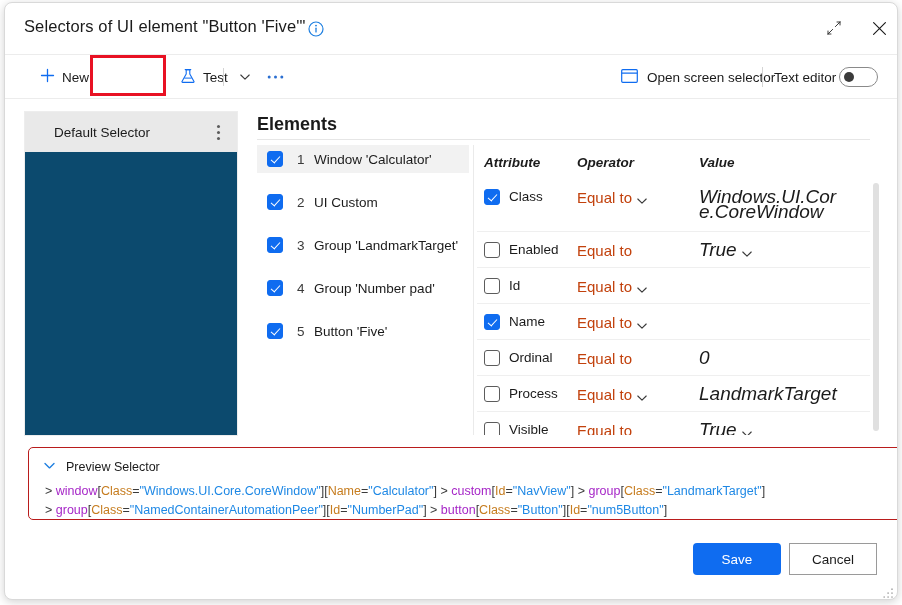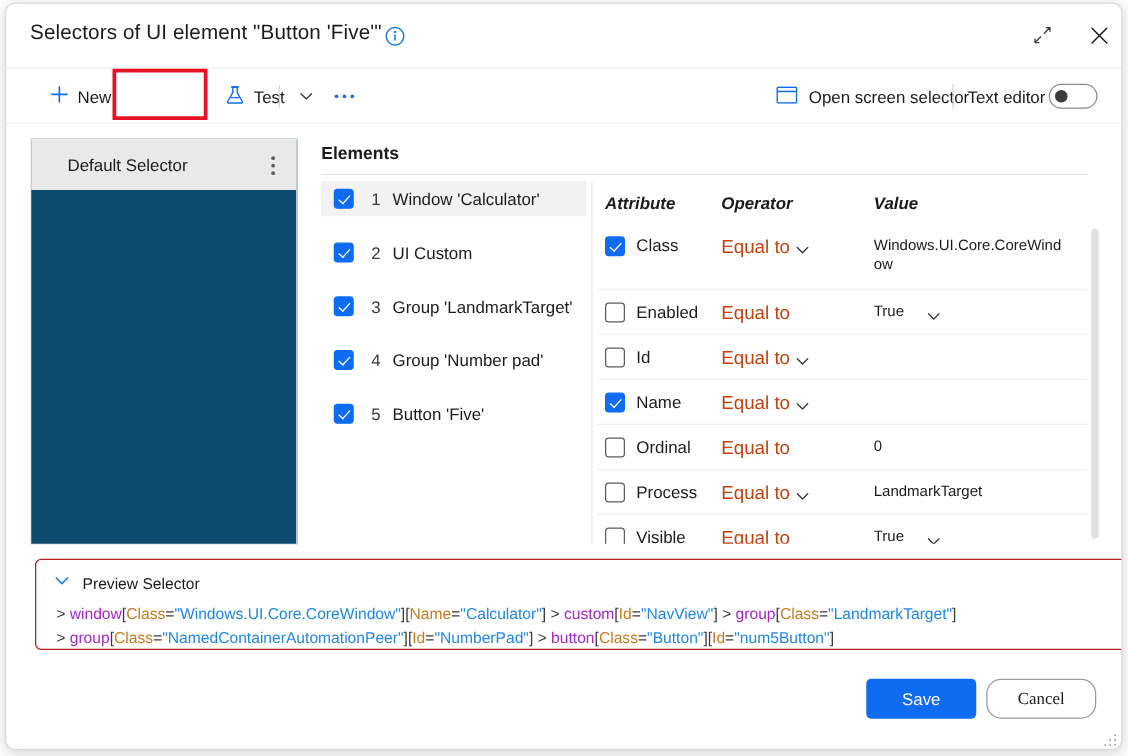--- a/index.html
+++ b/index.html
@@ -221,21 +221,21 @@
     height: 3px;
     background: #5c5c5c;
     border-radius: 50%;
   }
 
   
   #elements-heading {
     position: absolute;
     left: 252px;
     top: 15px;
-    font-size: 14px;
+    font-size: 18px;
     font-weight: bold;
     color: #1b1b1b;
   }
   #elements-rule {
     position: absolute;
     left: 252px;
     top: 40px;
     width: 613px;
     height: 1px;
     background: #e6e6e6;
@@ -364,24 +364,25 @@
     position: absolute;
     left: 159px;
     top: 14px;
     cursor: pointer;
   }
   .attr-val {
     position: absolute;
     left: 222px;
     top: 10px;
     width: 152px;
-    font-size: 12px;
+    font-size: 19px;
     color: #1b1b1b;
     line-height: 15px;
     word-break: break-all;
+    font-style: italic;
   }
   .attr-val-chev {
     position: absolute;
     top: 14px;
     cursor: pointer;
   }
 
   #attr-scrollbar {
     position: absolute;
     left: 868px;
@@ -454,23 +455,23 @@
   }
   #btn-cancel {
     position: absolute;
     left: 784px;
     top: 444px;
     width: 88px;
     height: 32px;
     background: #ffffff;
     color: #1b1b1b;
     border: 1px solid #9a9a9a;
-    border-radius: 12px;
-    font-size: 13.5px;
-    font-family: Liberation Serif, serif;
+    border-radius: 0;
+    font-size: 13.5px;
+    font-family: Liberation Sans, sans-serif;
     cursor: pointer;
   }
 
   #resize-grip {
     position: absolute;
     right: 3px;
     bottom: 3px;
     width: 13px;
     height: 13px;
     cursor: nwse-resize;

